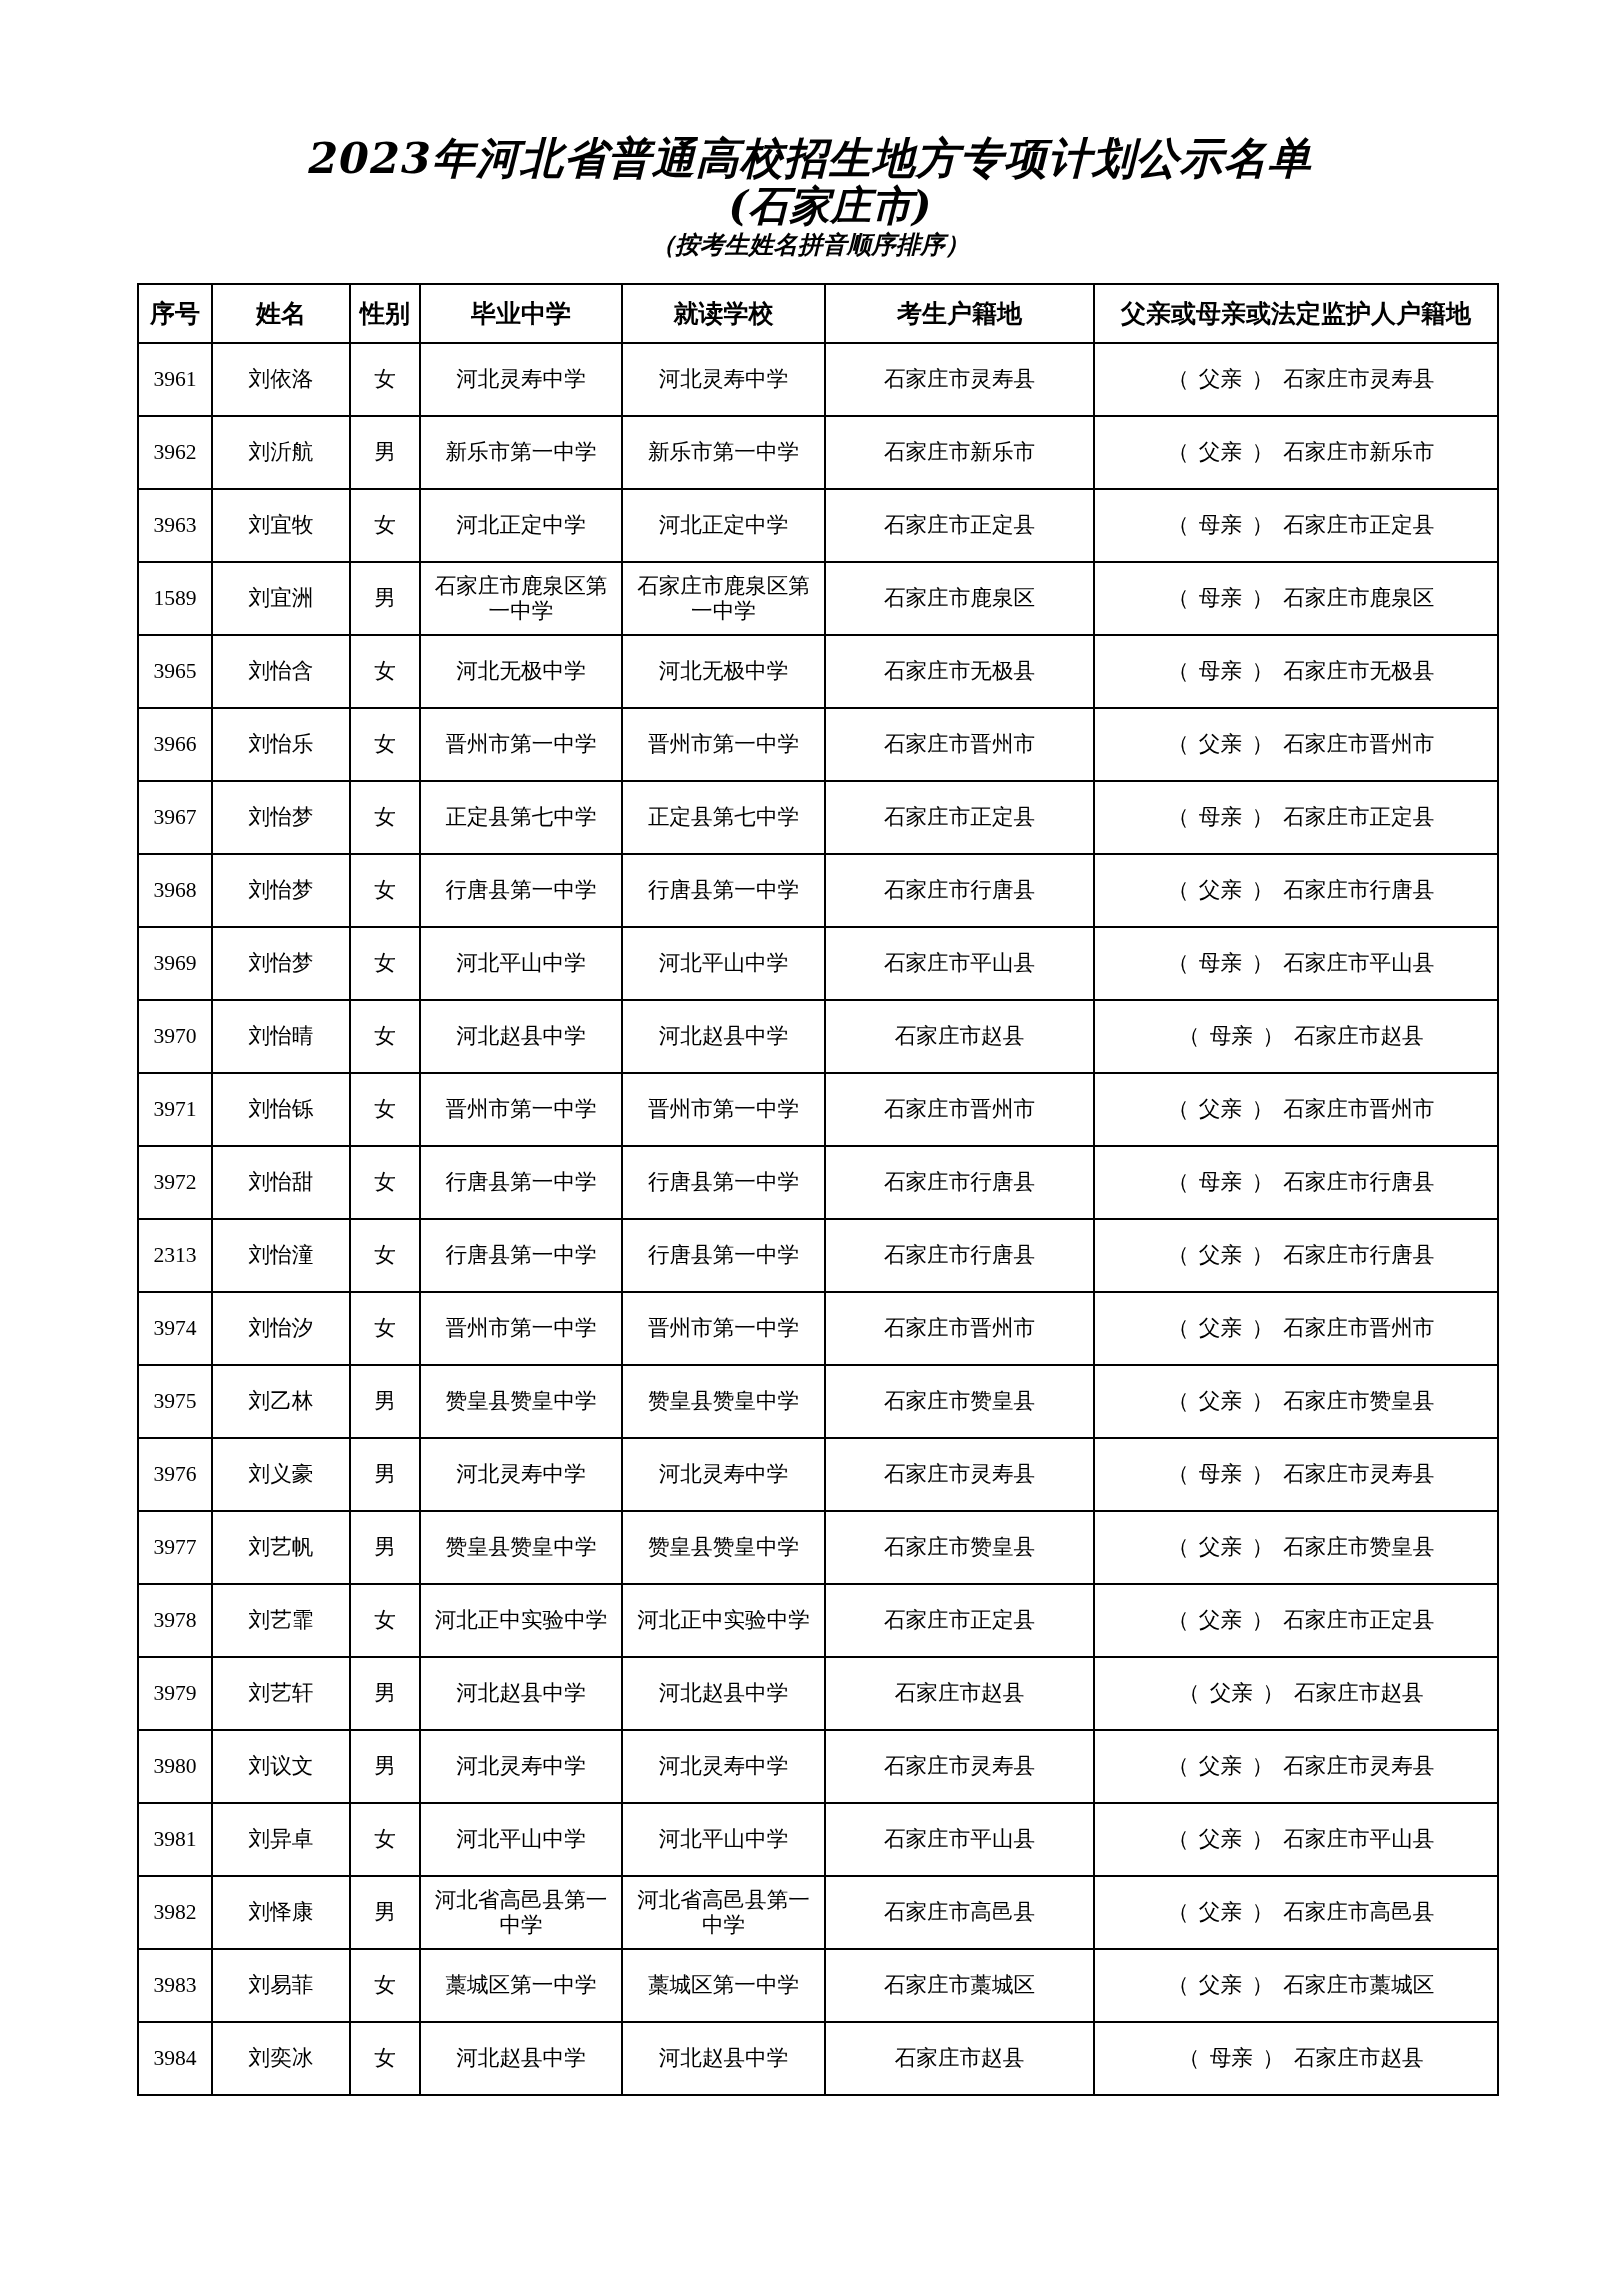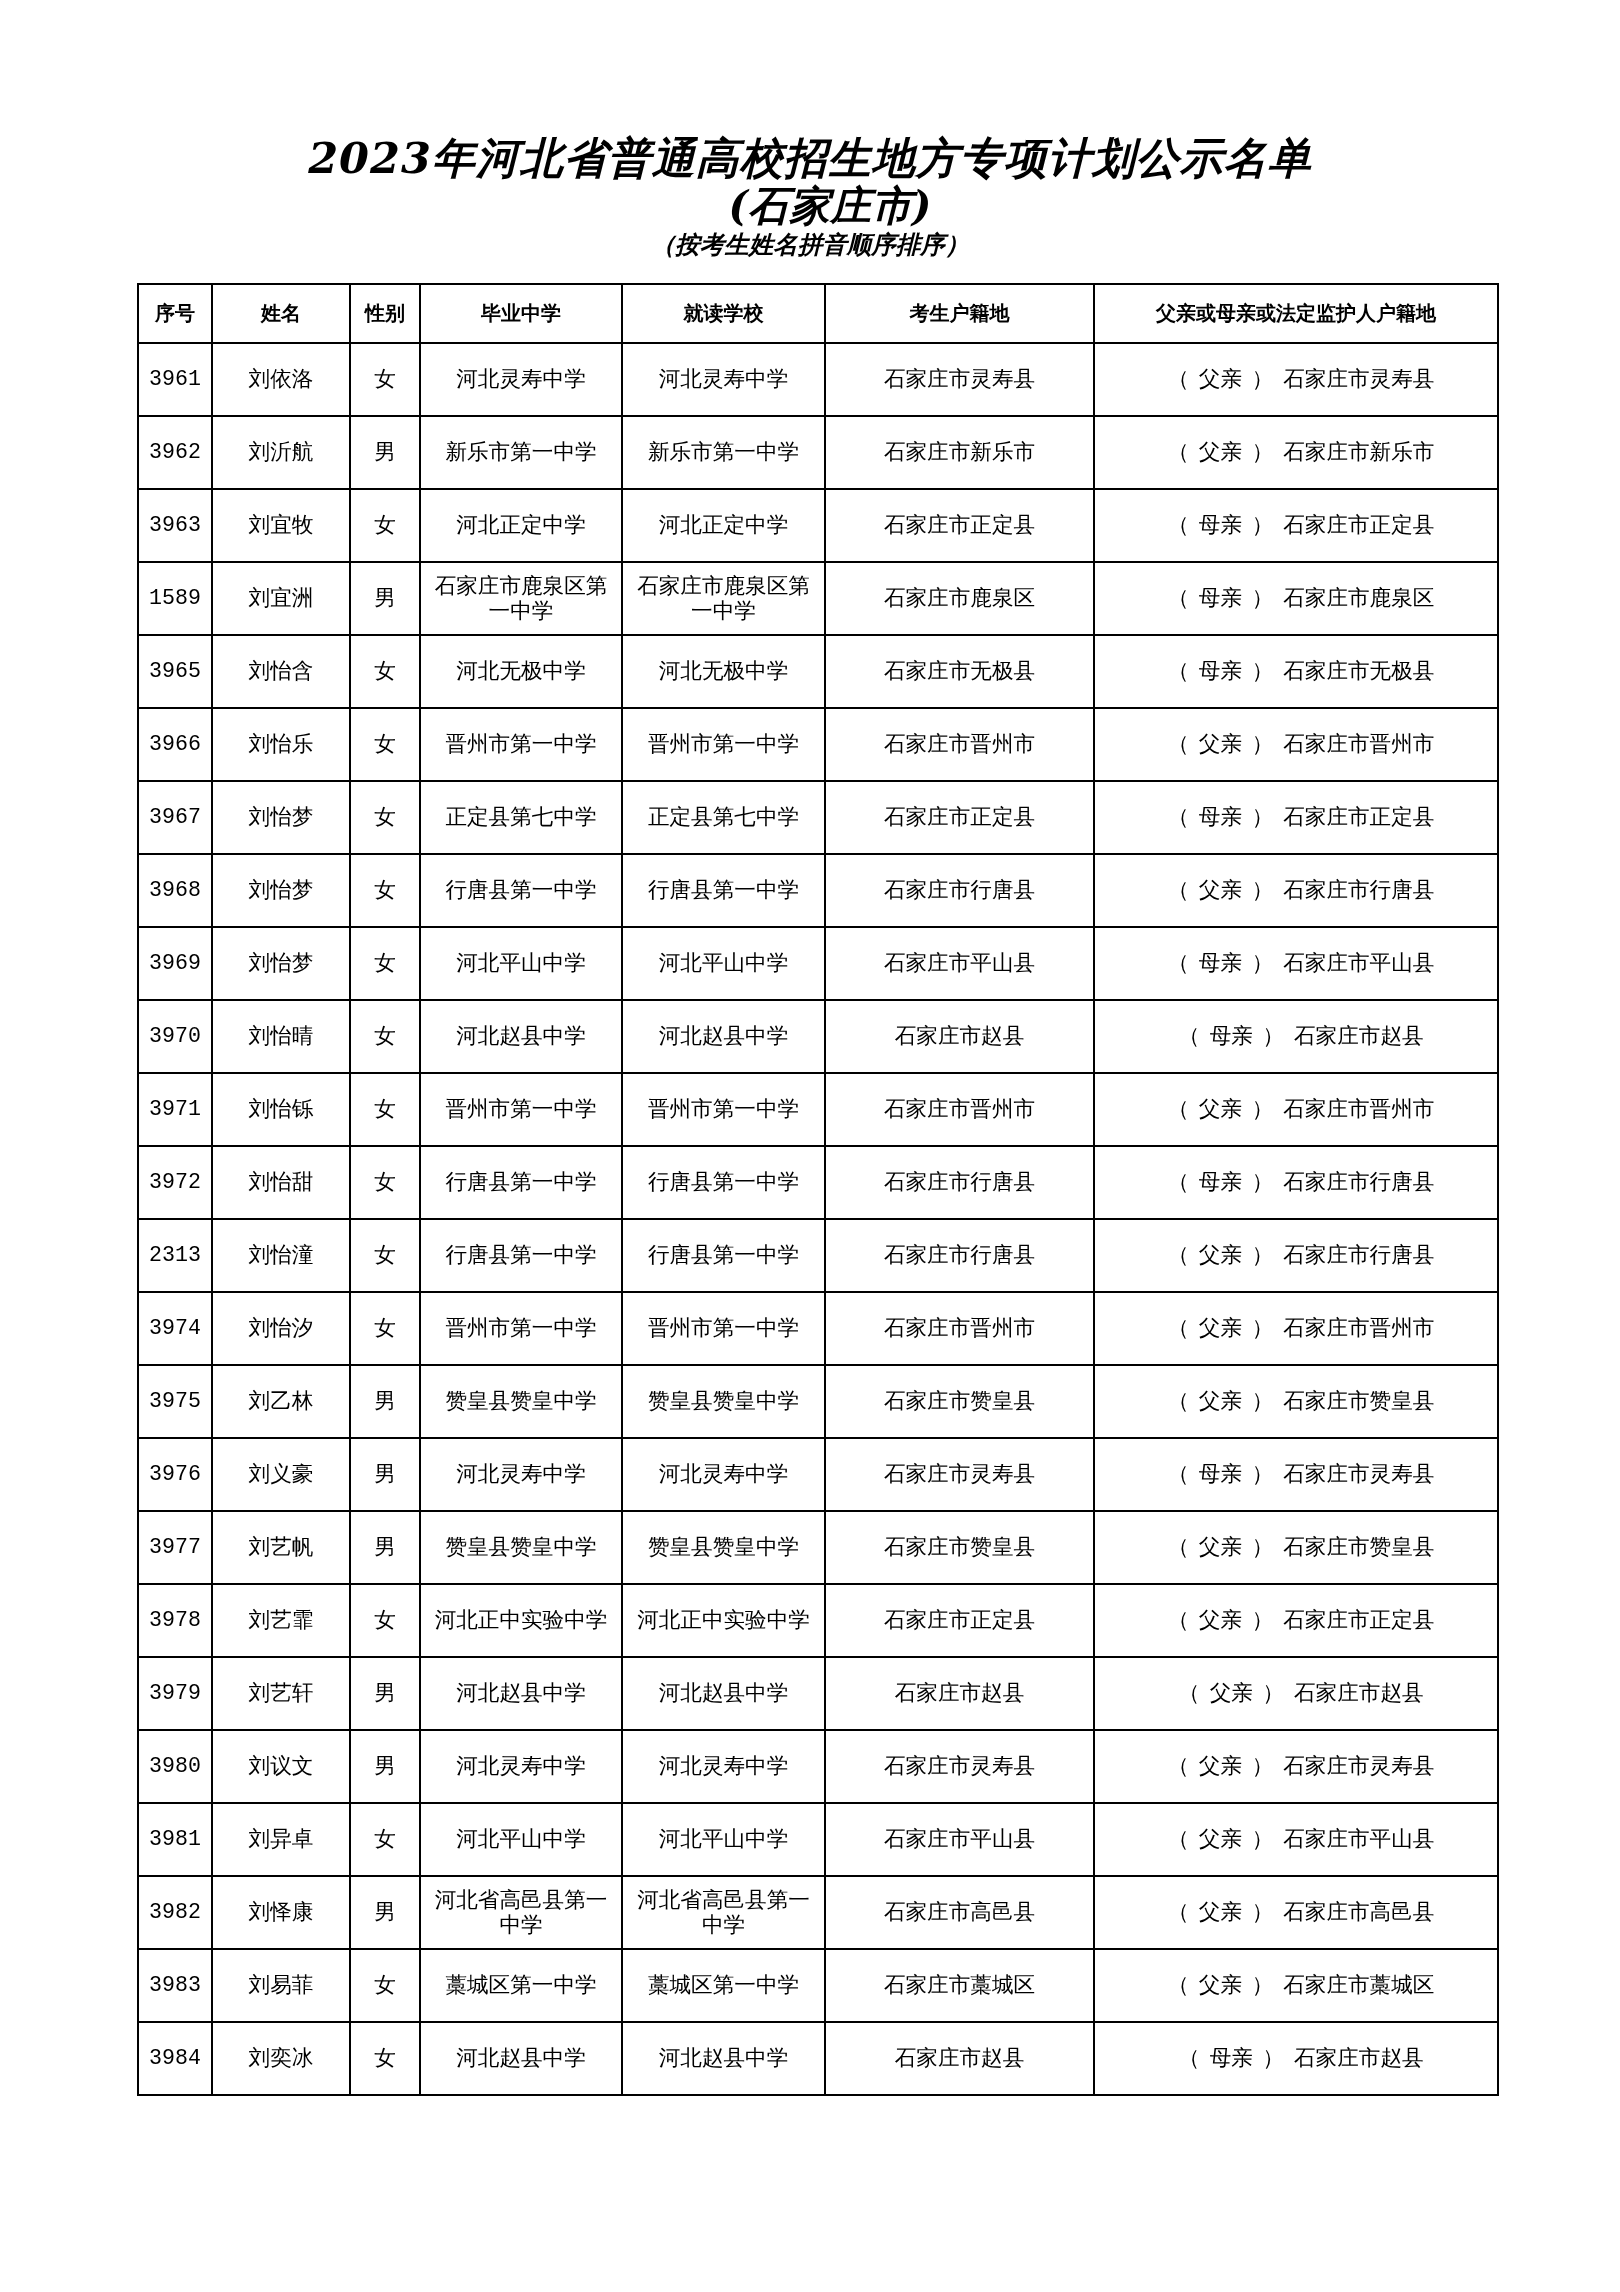--- a/index.html
+++ b/index.html
@@ -6,24 +6,24 @@
   body { width:1620px; height:2293px; position:relative; overflow:hidden;
          font-family:"DejaVu Serif","Liberation Serif",serif; color:#000; }
   .title { position:absolute; left:0; width:1620px; text-align:center; font-weight:bold; white-space:nowrap;font-style:italic; }
   .t1 { top:133px; font-size:43px; line-height:51px; letter-spacing:1px; }
   .t2 { top:182px; font-size:41px; line-height:49px;margin-left:20px; }
   .t3 { top:229px; font-size:24.5px; line-height:31px; }
   table.roster { position:absolute; left:137px; top:283px; width:1358px;
          border-collapse:collapse; table-layout:fixed; }
   table.roster th, table.roster td { border:2.9px solid #000; text-align:center; vertical-align:middle;
          padding:0 3.9px; overflow:hidden; }
-  table.roster th { height:57px; font-size:20px; font-weight:bold;
+  table.roster th { height:57px; font-size:25px; font-weight:bold;
          font-family:"DejaVu Sans","Liberation Sans",sans-serif; }
   table.roster td { height:71px; font-size:21.6px; line-height:24.5px; }
-  td.num { font-size:20.6px; font-family:Liberation Mono, monospace; }
+  td.num { font-size:20.6px; font-family:Liberation Serif, serif; }
   td.wrap { word-break:break-all; padding:0 7.8px;margin-top:23px; }
   .rel { letter-spacing:0; }
   .rel .paren { padding:0 9.8px; }
 </style>
 </head>
 <body>
 
 <div class="title t1">2023年河北省普通高校招生地方专项计划公示名单</div>
 <div class="title t2">(石家庄市)</div>
 <div class="title t3">（按考生姓名拼音顺序排序）</div>

